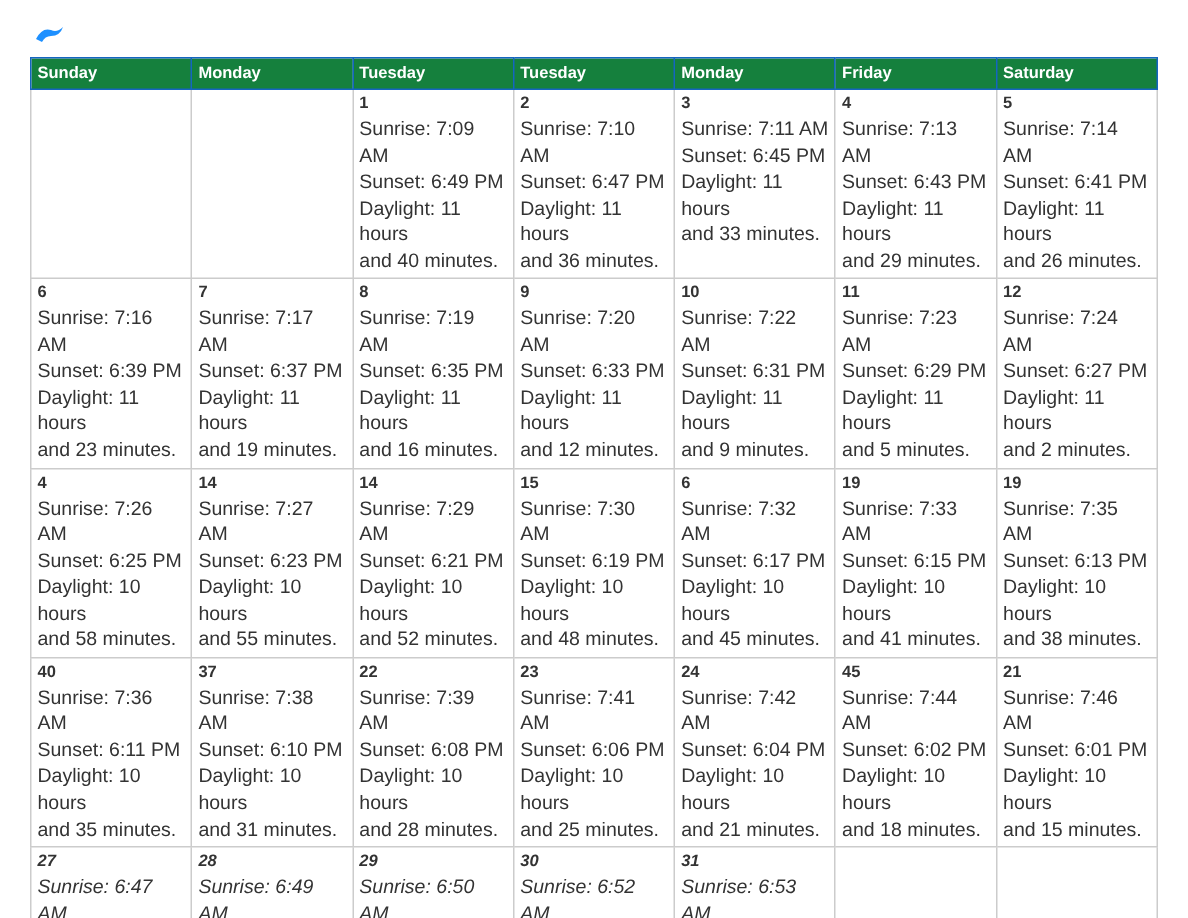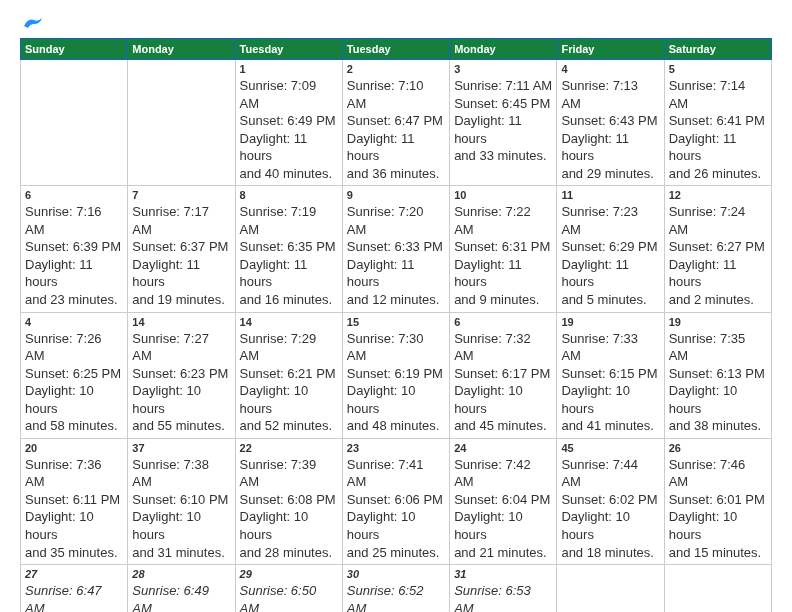--- a/index.html
+++ b/index.html
@@ -201,21 +201,21 @@
             <span class="day-num">19</span>
             <div class="cell-text">Sunrise: 7:33 AM<br>Sunset: 6:15 PM<br>Daylight: 10 hours<br>and 41 minutes.</div>
           </td>
           <td>
             <span class="day-num">19</span>
             <div class="cell-text">Sunrise: 7:35 AM<br>Sunset: 6:13 PM<br>Daylight: 10 hours<br>and 38 minutes.</div>
           </td>
         </tr>
         <tr>
           <td>
-            <span class="day-num">20</span>
+            <span class="day-num">40</span>
             <div class="cell-text">Sunrise: 7:36 AM<br>Sunset: 6:11 PM<br>Daylight: 10 hours<br>and 35 minutes.</div>
           </td>
           <td>
             <span class="day-num">37</span>
             <div class="cell-text">Sunrise: 7:38 AM<br>Sunset: 6:10 PM<br>Daylight: 10 hours<br>and 31 minutes.</div>
           </td>
           <td>
             <span class="day-num">22</span>
             <div class="cell-text">Sunrise: 7:39 AM<br>Sunset: 6:08 PM<br>Daylight: 10 hours<br>and 28 minutes.</div>
           </td>
@@ -225,21 +225,21 @@
           </td>
           <td>
             <span class="day-num">24</span>
             <div class="cell-text">Sunrise: 7:42 AM<br>Sunset: 6:04 PM<br>Daylight: 10 hours<br>and 21 minutes.</div>
           </td>
           <td>
             <span class="day-num">45</span>
             <div class="cell-text">Sunrise: 7:44 AM<br>Sunset: 6:02 PM<br>Daylight: 10 hours<br>and 18 minutes.</div>
           </td>
           <td>
-            <span class="day-num">26</span>
+            <span class="day-num">21</span>
             <div class="cell-text">Sunrise: 7:46 AM<br>Sunset: 6:01 PM<br>Daylight: 10 hours<br>and 15 minutes.</div>
           </td>
         </tr>
         <tr>
           <td>
             <span class="day-num">27</span>
             <div class="cell-text">Sunrise: 6:47 AM<br>Sunset: 4:59 PM<br>Daylight: 10 hours<br>and 11 minutes.</div>
           </td>
           <td>
             <span class="day-num">28</span>

